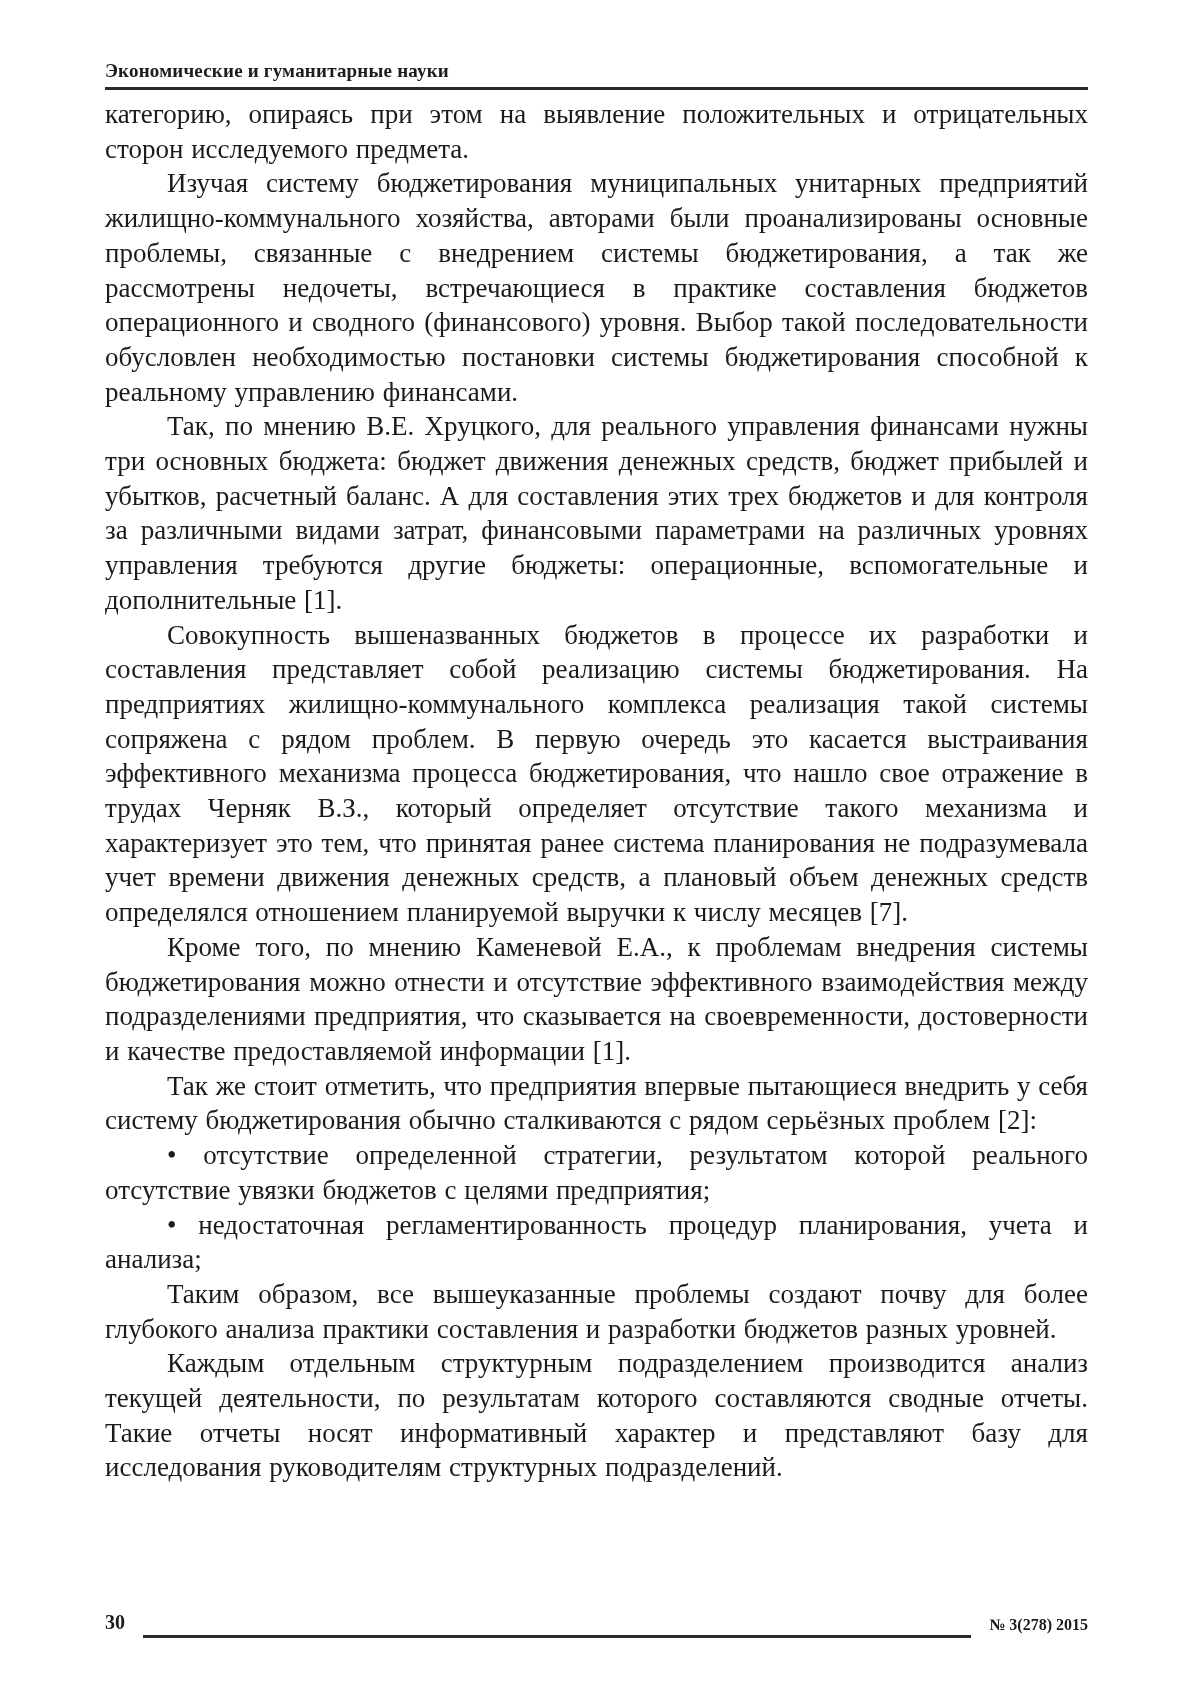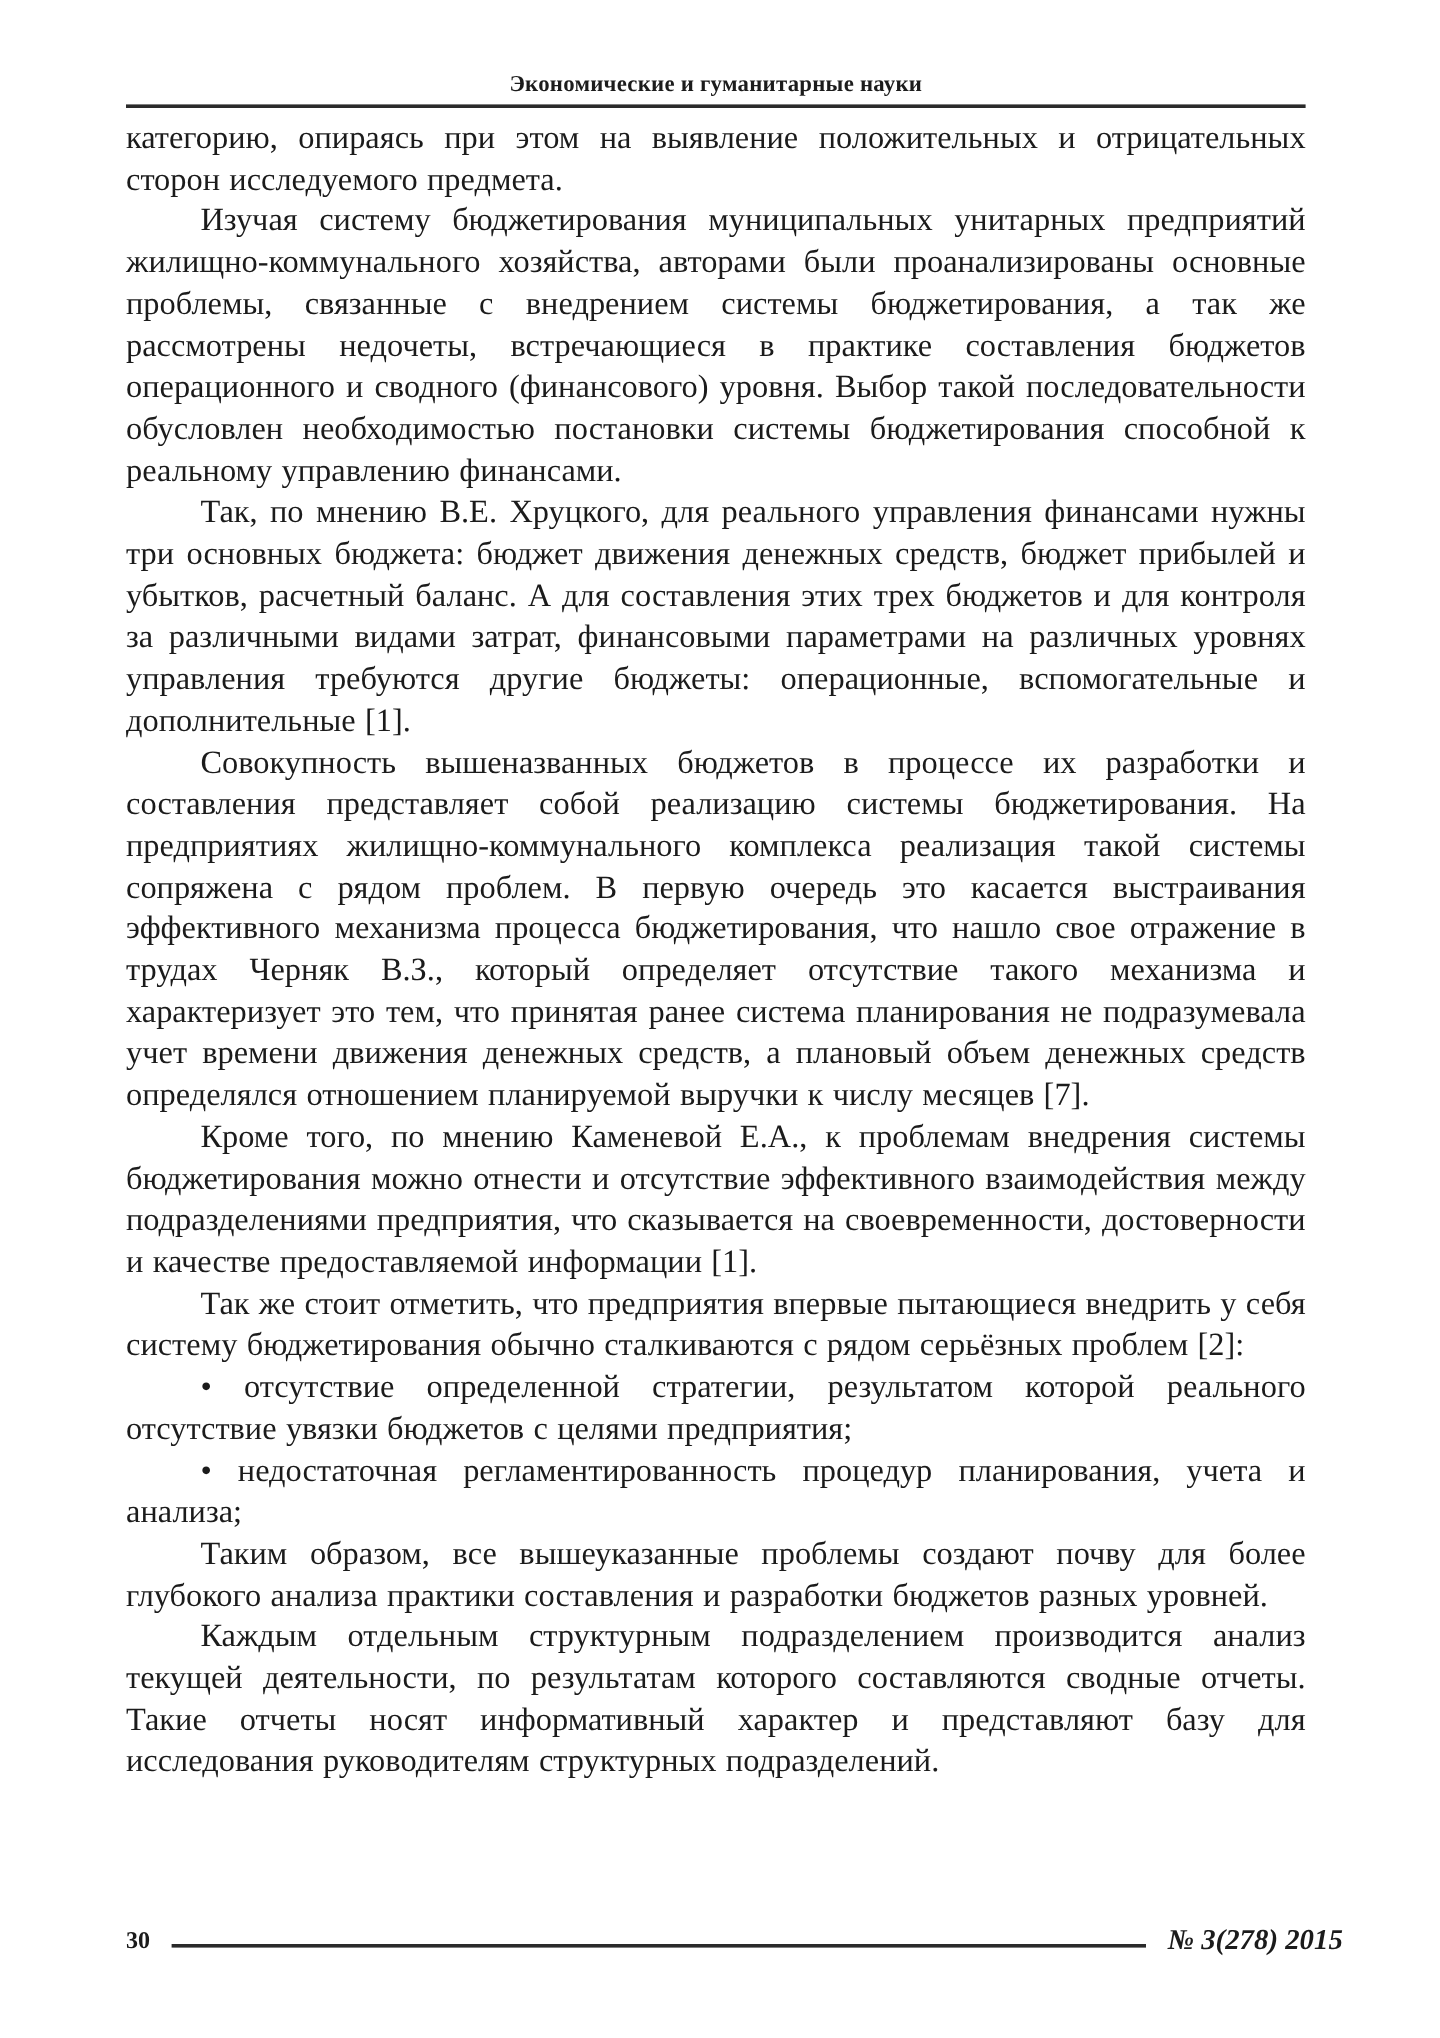--- a/index.html
+++ b/index.html
@@ -23,21 +23,20 @@
     left: 105px;
     right: 112px;
     border-bottom: 3px solid #2a2a2a;
     padding-bottom: 5px;
   }
   .header-title {
     font-weight: bold;
     font-size: 19px;
     letter-spacing: 0.2px;
     color: #1c1c1c;
-    text-align: center;
   }
   
   .article-body {
     position: absolute;
     top: 97px;
     left: 105px;
     right: 112px;
   }
   .para {
     margin: 0;
@@ -48,42 +47,41 @@
     word-spacing: 1px;
   }
   .para.no-indent {
     text-indent: 0;
   }
   
   .page-footer {
     position: absolute;
     top: 1600px;
     left: 105px;
-    right: 81px;
+    right: 112px;
     display: flex;
-    align-items: center;
+    align-items: flex-end;
     height: 34px;
   }
   .page-num {
     font-weight: bold;
     font-size: 20px;
     flex: 0 0 auto;
   }
   .footer-rule {
     flex: 1 1 auto;
     height: 3px;
     background: #2a2a2a;
     margin: 0 18px;
     position: relative;
     top: 4px;
   }
   .issue-label {
     font-weight: bold;
-    font-style: italic;
-    font-size: 24px;
+    font-size: 16px;
     flex: 0 0 auto;
   }
 </style>
 </head>
 <body>
 
 <div class="page">
 
   <header class="running-header">
     <div class="header-title">Экономические и гуманитарные науки</div>

